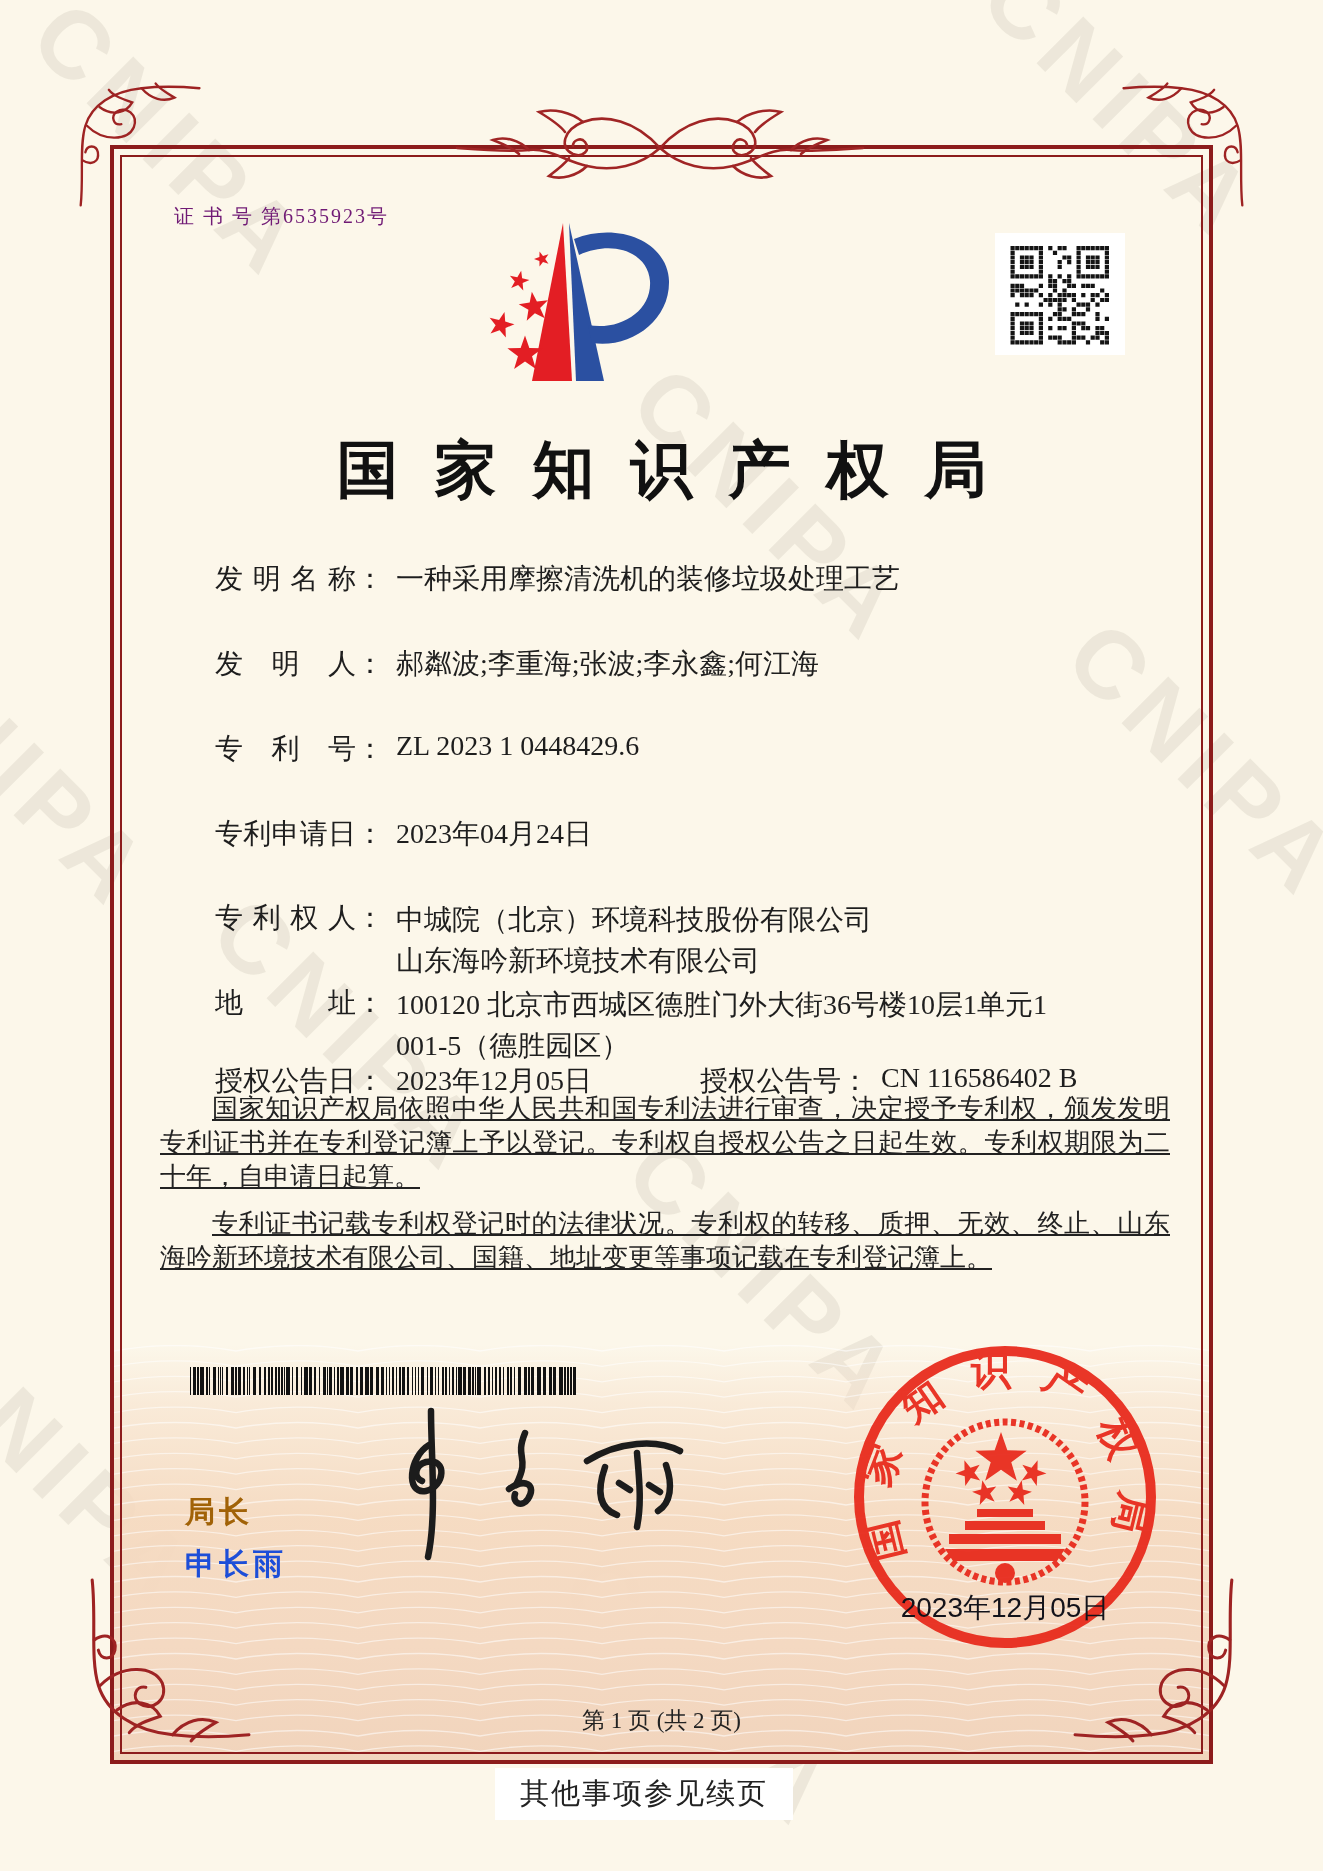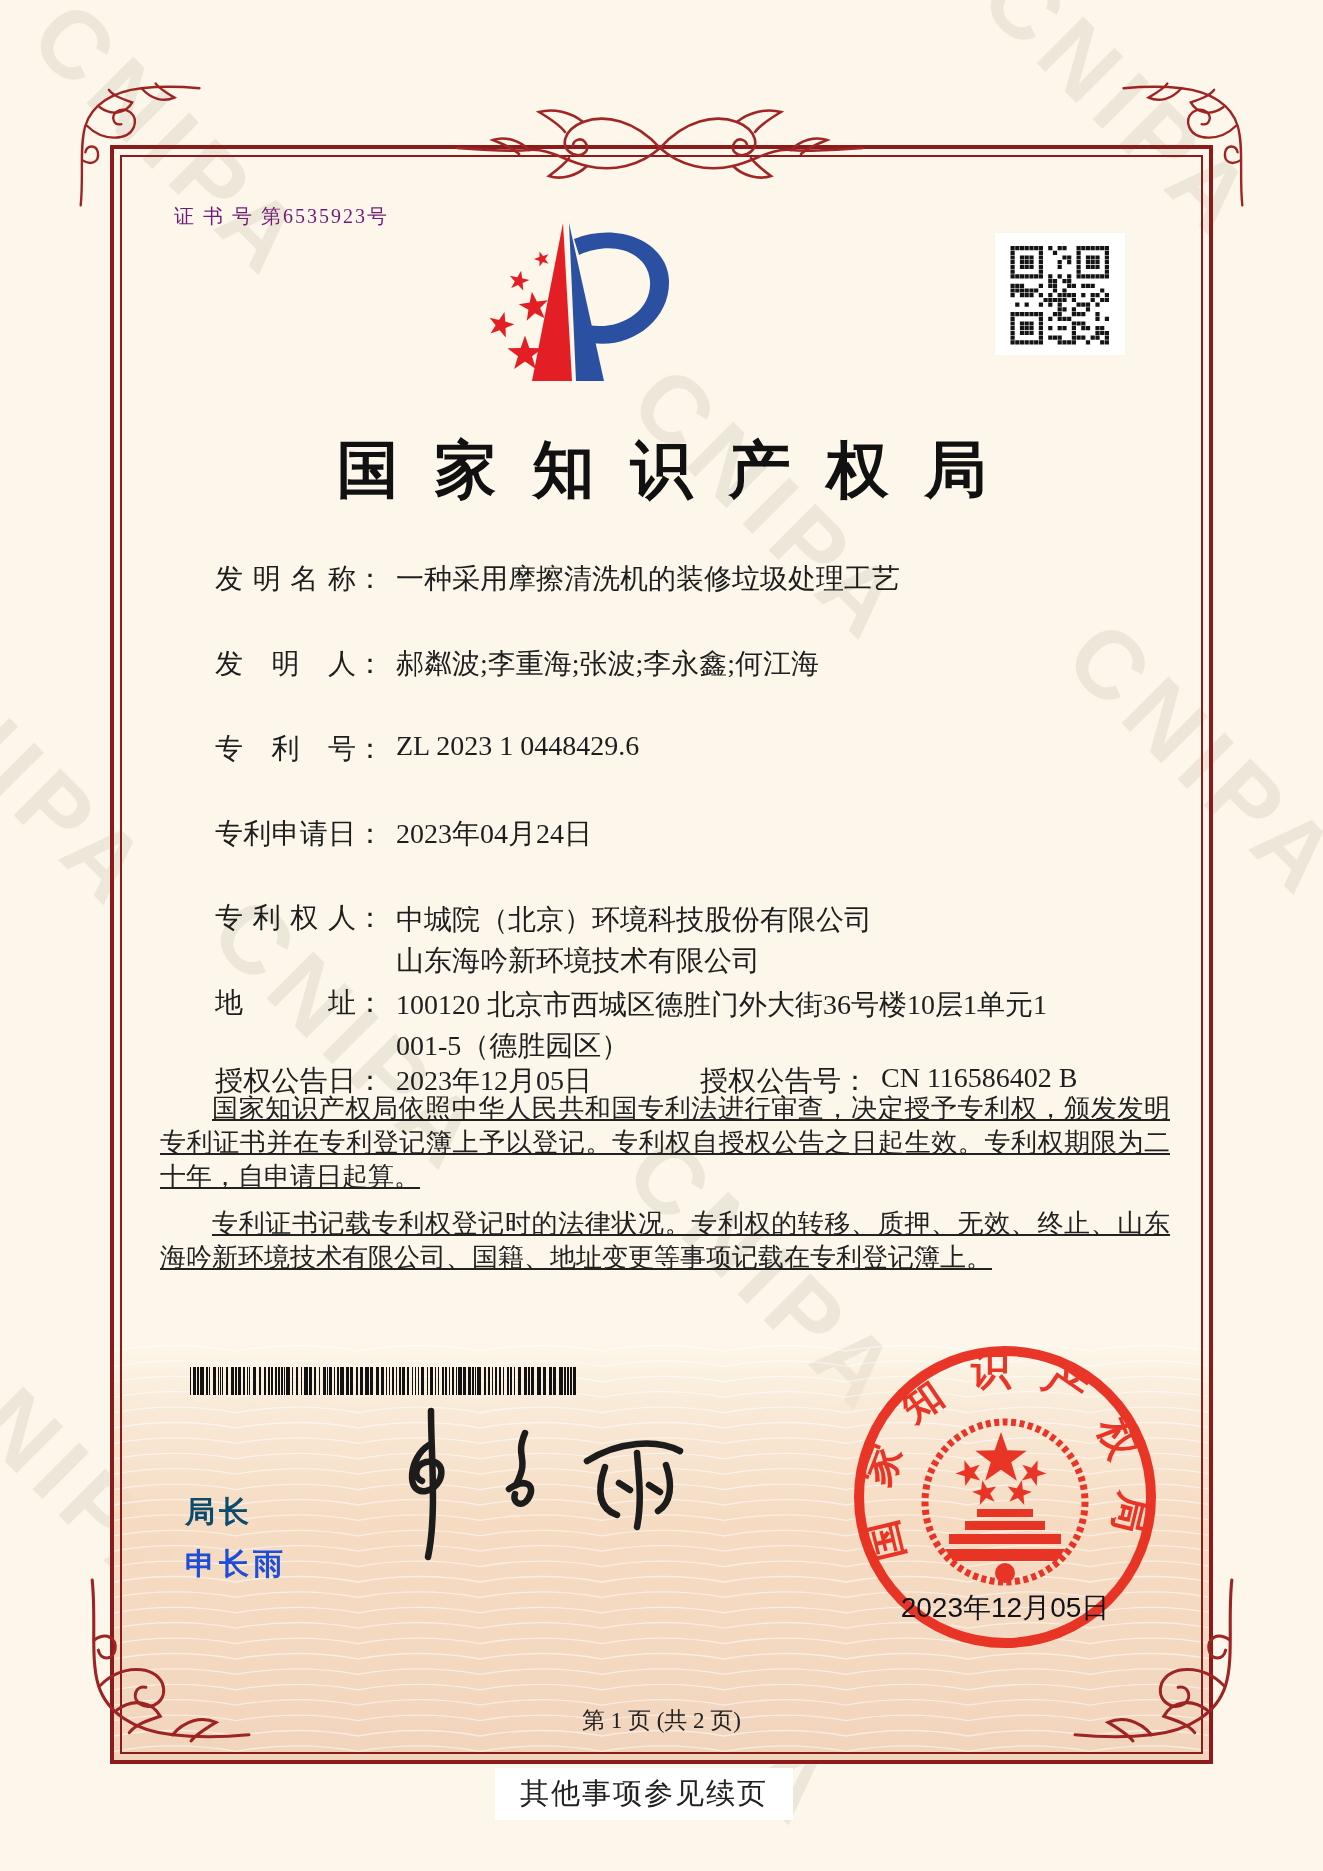--- a/index.html
+++ b/index.html
@@ -45,21 +45,21 @@
   .fvalue.wrap{white-space:normal;width:660px;line-height:41px;word-break:break-all;}
   .grant2{position:absolute;left:485px;top:0;}
 
   .paras{position:absolute;left:160px;top:1092px;width:1010px;font-size:26px;color:#222;
       line-height:34px;text-align:justify;}
   .paras p{margin:0 0 13px 0;text-indent:2em;text-decoration:underline;}
 
   .barcode{position:absolute;left:190px;top:1367px;}
 
   .dirtitle{position:absolute;left:185px;top:1492px;font-family:"Liberation Sans",sans-serif;
-      font-weight:bold;font-size:30px;color:#0c4a6e;letter-spacing:4px;}
+      font-weight:bold;font-size:30px;color:#a16207;letter-spacing:4px;}
   .dirname{position:absolute;left:185px;top:1544px;font-family:"Liberation Sans",sans-serif;
       font-weight:bold;font-size:30px;color:#1d4ed8;letter-spacing:4px;}
   .sig{position:absolute;left:365px;top:1405px;}
 
   .seal{position:absolute;left:845px;top:1337px;width:320px;height:320px;z-index:11;}
   .sealdate{position:absolute;left:900px;top:1589px;width:210px;text-align:center;
       font-family:"Liberation Sans",sans-serif;font-size:28px;color:#12121a;z-index:12;font-weight:500;}
 
   .pageinfo{position:absolute;left:0;top:1705px;width:1323px;text-align:center;
       font-size:23px;color:#222;z-index:11;}

